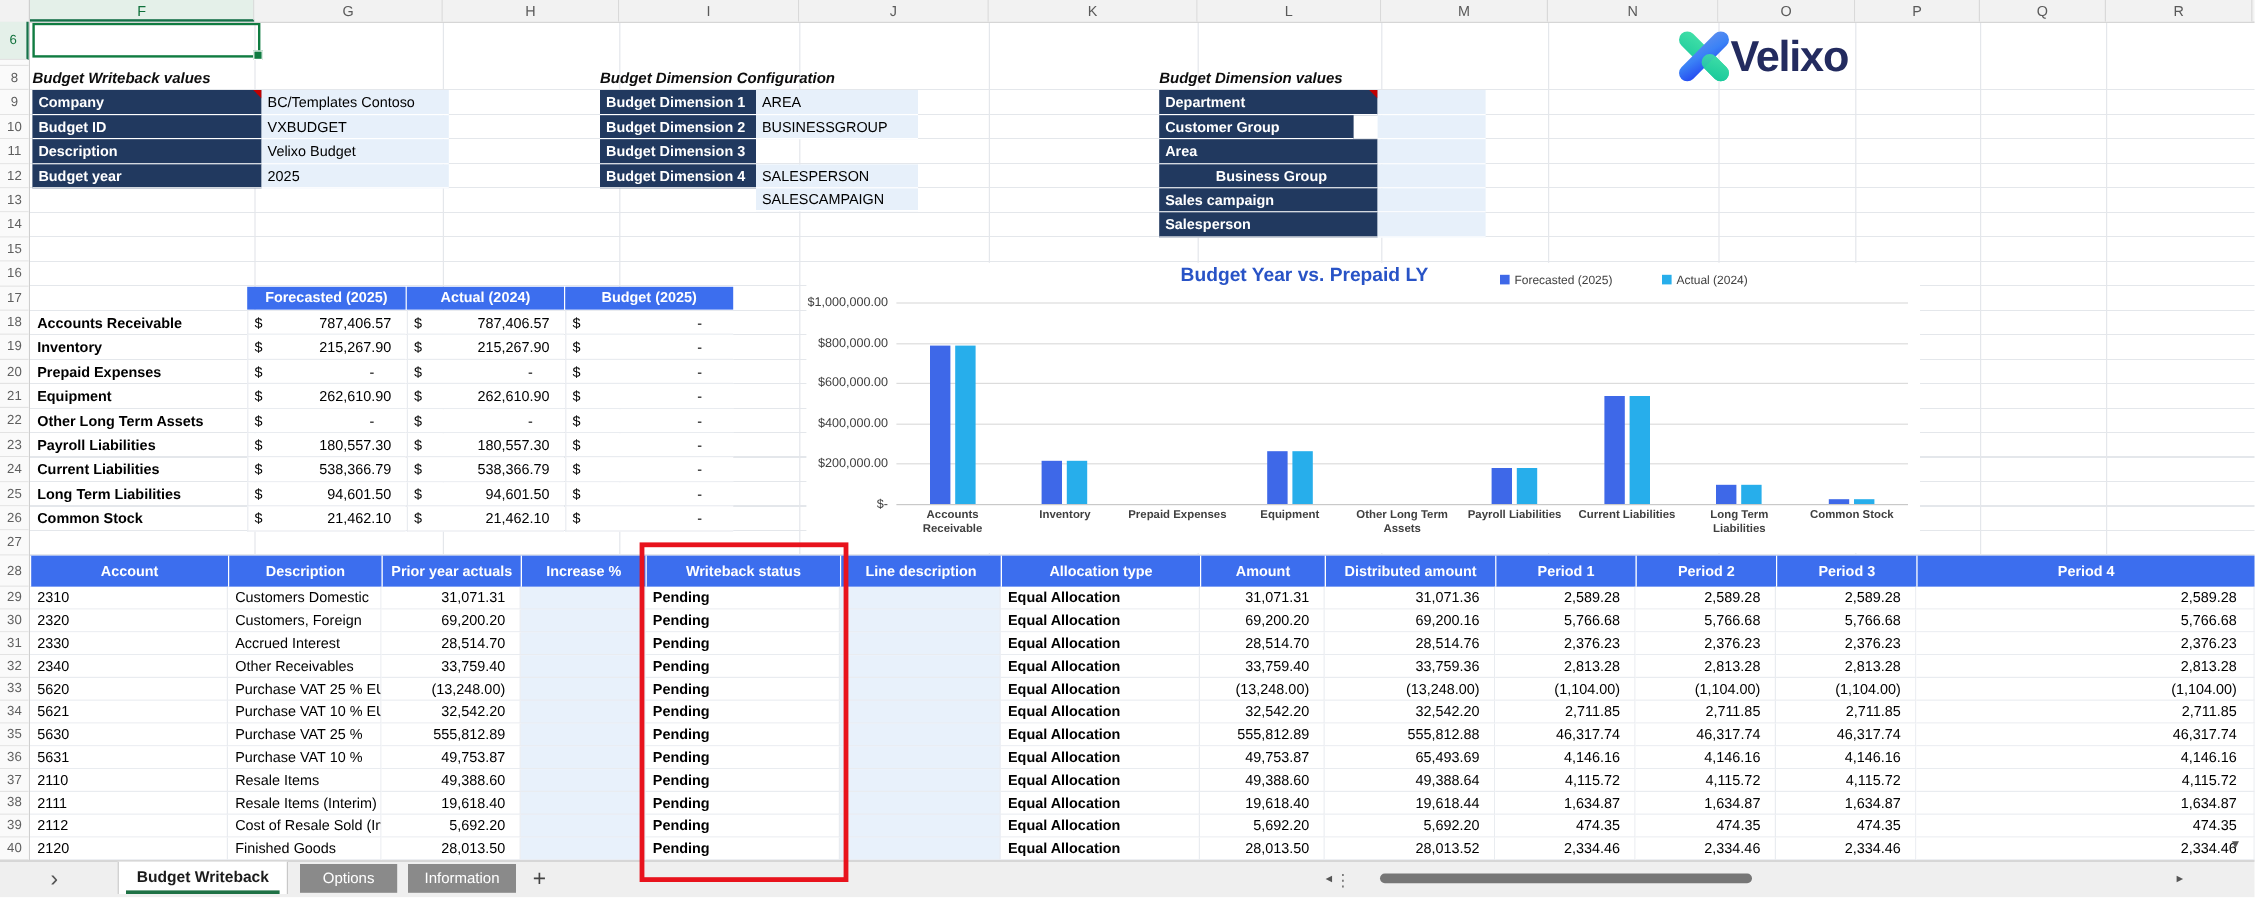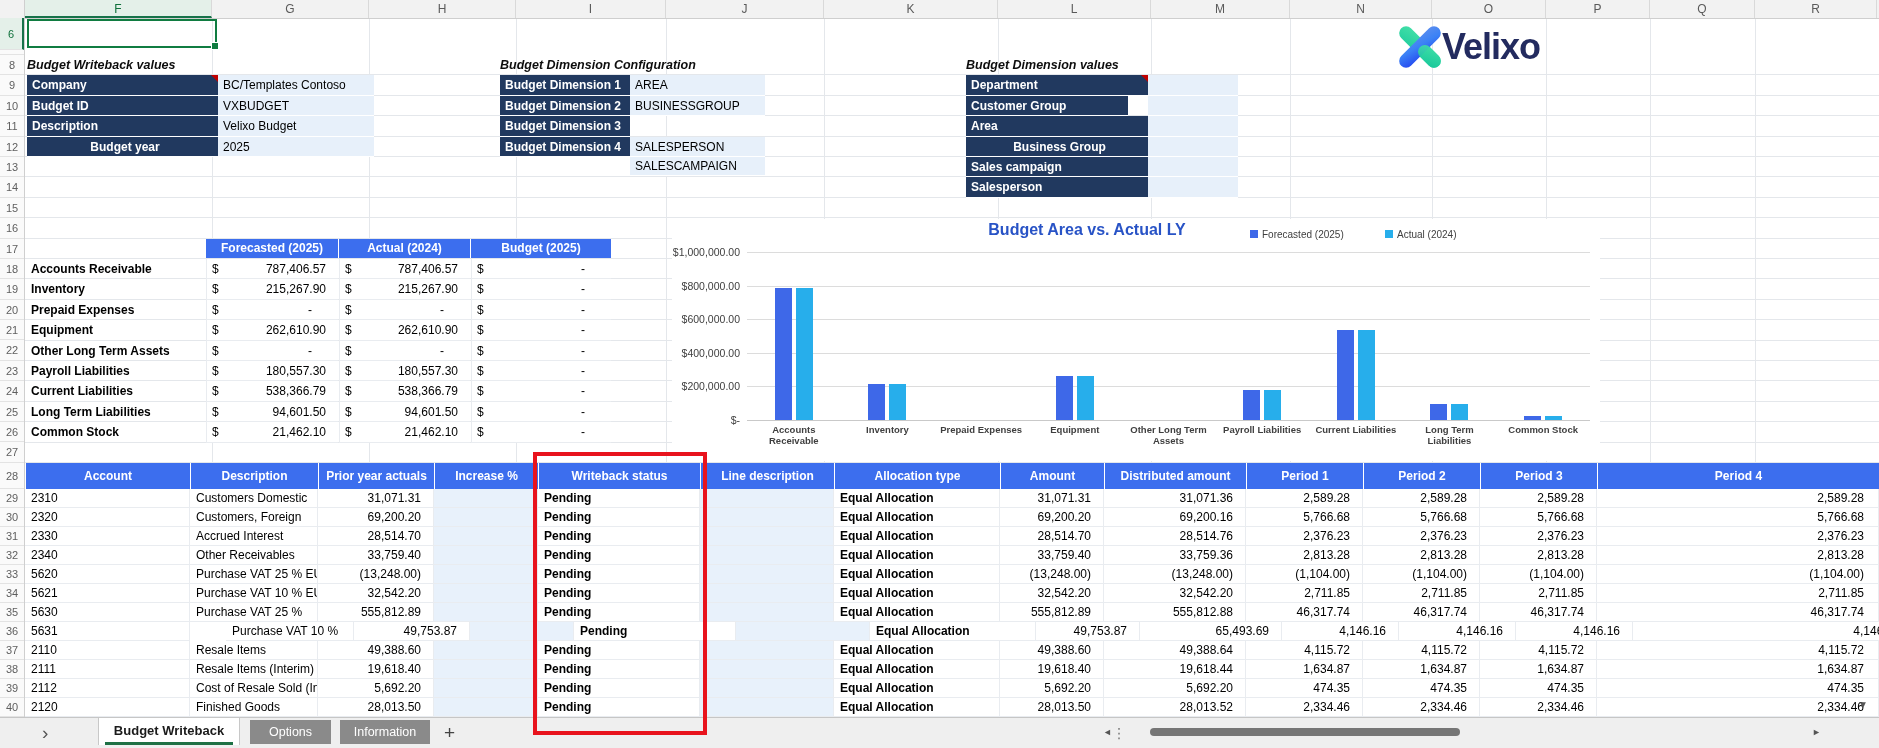--- a/index.html
+++ b/index.html
@@ -175,21 +175,21 @@
   <div class="sechead" style="left:27px;top:55px;">Budget Writeback values</div>
   <div class="sechead" style="left:500px;top:55px;">Budget Dimension Configuration</div>
   <div class="sechead" style="left:966px;top:55px;text-align:center;">Budget Dimension values</div>
   <div id="sections-host">
       <div class="kv-label" style="left: 27px; top: 75.4px; width: 191px; height: 20.4px;"><span>Company</span><div class="ctri"></div></div>
       <div class="kv-value" style="left: 218px; top: 75.4px; width: 156px; height: 20.4px;"><span>BC/Templates Contoso</span></div>
       <div class="kv-label" style="left: 27px; top: 95.8px; width: 191px; height: 20.4px;"><span>Budget ID</span></div>
       <div class="kv-value" style="left: 218px; top: 95.8px; width: 156px; height: 20.4px;"><span>VXBUDGET</span></div>
       <div class="kv-label" style="left: 27px; top: 116.2px; width: 191px; height: 20.4px;"><span>Description</span></div>
       <div class="kv-value" style="left: 218px; top: 116.2px; width: 156px; height: 20.4px;"><span>Velixo Budget</span></div>
-      <div class="kv-label" style="left: 27px; top: 136.6px; width: 191px; height: 20.4px; text-align: center;"><span>Budget year</span></div>
+      <div class="kv-label" style="left: 27px; top: 136.6px; width: 191px; height: 20.4px;"><span>Budget year</span></div>
       <div class="kv-value" style="left: 218px; top: 136.6px; width: 156px; height: 20.4px;"><span>2025</span></div>
       <div class="kv-label" style="left: 500px; top: 75.4px; width: 130px; height: 20.4px;"><span>Budget Dimension 1</span></div>
       <div class="kv-value" style="left: 630px; top: 75.4px; width: 135px; height: 20.4px;"><span>AREA</span></div>
       <div class="kv-label" style="left: 500px; top: 95.8px; width: 130px; height: 20.4px;"><span>Budget Dimension 2</span></div>
       <div class="kv-value" style="left: 630px; top: 95.8px; width: 135px; height: 20.4px;"><span>BUSINESSGROUP</span></div>
       <div class="kv-label" style="left: 500px; top: 116.2px; width: 130px; height: 20.4px;"><span>Budget Dimension 3</span></div>
       <div class="kv-value" style="left: 630px; top: 123px; width: 135px; height: 20.4px; margin-top: 33px;"><span>SALESCAMPAIGN</span></div>
       <div class="kv-label" style="left: 500px; top: 136.6px; width: 130px; height: 20.4px;"><span>Budget Dimension 4</span></div>
       <div class="kv-value" style="left: 630px; top: 136.6px; width: 135px; height: 20.4px;"><span>SALESPERSON</span></div>
       <div class="kv-label" style="left: 966px; top: 75.4px; width: 182px; height: 20.4px;"><span>Department</span><div class="ctri"></div></div>
@@ -323,21 +323,21 @@
         <span class="cur">$</span>
         <span class="val">21,462.10</span>
       </div>
       <div class="bal-cell" style="left: 471px; top: 422.2px; width: 140px;">
         <span class="cur">$</span>
         <span class="val dash">-</span>
       </div>
     </div>
 
   <div id="chart">
-    <div id="chart-title">Budget Area vs. Actual LY</div>
+    <div id="chart-title">Budget Year vs. Prepaid LY</div>
     <div id="legend-host">
         <div class="legend" style="left: 578px;"><span class="sq" style="background: rgb(62, 104, 232);"></span><span>Forecasted (2025)</span></div>
         <div class="legend" style="left: 713px;"><span class="sq" style="background: rgb(39, 174, 235);"></span><span>Actual (2024)</span></div>
       </div>
     <div id="ytick-host">
         <div class="ytick" style="left: 0px; top: 33px;">$1,000,000.00</div>
         <div class="ytick" style="left: 0px; top: 66.6px;">$800,000.00</div>
         <div class="ytick" style="left: 0px; top: 100.2px;">$600,000.00</div>
         <div class="ytick" style="left: 0px; top: 133.8px;">$400,000.00</div>
         <div class="ytick" style="left: 0px; top: 167.4px;">$200,000.00</div>
@@ -510,21 +510,21 @@
           <div class="mt-cell bold" style="flex: 0 0 166px;">Equal Allocation</div>
           <div class="mt-cell right" style="flex: 0 0 104px;">555,812.89</div>
           <div class="mt-cell right" style="flex: 0 0 142px;">555,812.88</div>
           <div class="mt-cell right" style="flex: 0 0 117px;">46,317.74</div>
           <div class="mt-cell right" style="flex: 0 0 117px;">46,317.74</div>
           <div class="mt-cell right" style="flex: 0 0 117px;">46,317.74</div>
           <div class="mt-cell right" style="flex: 0 0 282px;">46,317.74</div>
         </div>
         <div class="mt-row">
           <div class="mt-cell" style="flex: 0 0 165px;">5631</div>
-          <div class="mt-cell" style="flex: 0 0 128px; margin-left: 36px;">Purchase VAT 10 %</div>
+          <div class="mt-cell" style="flex: 0 0 128px;">Purchase VAT 10 %</div>
           <div class="mt-cell right" style="flex: 0 0 116px;">49,753.87</div>
           <div class="mt-cell right tint" style="flex: 0 0 104px;"></div>
           <div class="mt-cell bold" style="flex: 0 0 162px;">Pending</div>
           <div class="mt-cell tint" style="flex: 0 0 134px;"></div>
           <div class="mt-cell bold" style="flex: 0 0 166px;">Equal Allocation</div>
           <div class="mt-cell right" style="flex: 0 0 104px;">49,753.87</div>
           <div class="mt-cell right" style="flex: 0 0 142px;">65,493.69</div>
           <div class="mt-cell right" style="flex: 0 0 117px;">4,146.16</div>
           <div class="mt-cell right" style="flex: 0 0 117px;">4,146.16</div>
           <div class="mt-cell right" style="flex: 0 0 117px;">4,146.16</div>

